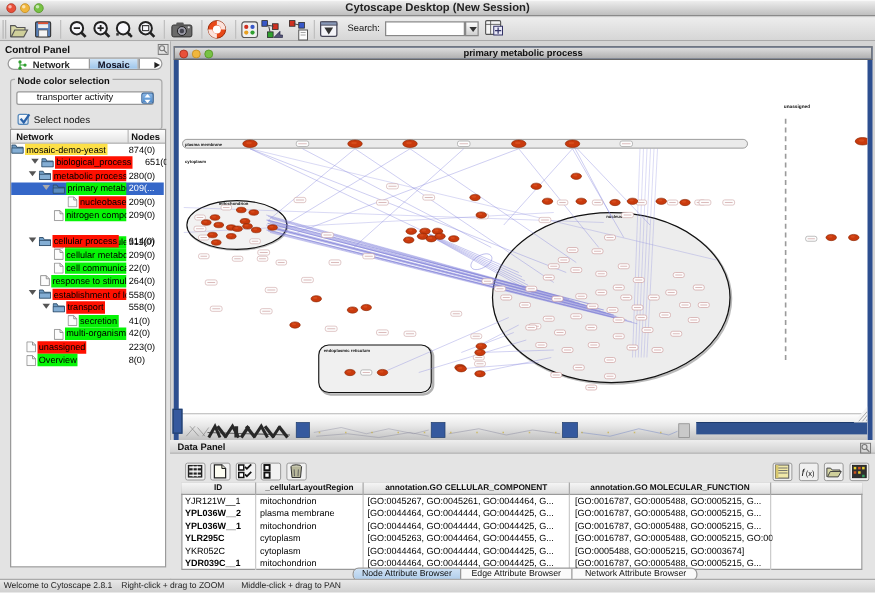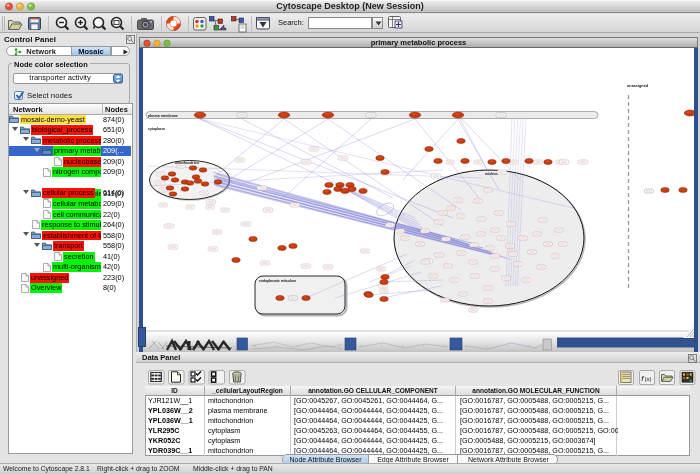--- a/index.html
+++ b/index.html
@@ -164,21 +164,21 @@
 </div>
 <div class="abs" style="left:8px;top:103px;width:125px;height:351px;overflow:hidden">
 <div style="position:absolute;left:1px;top:11.2px;width:122px;height:10.5px;">
       <svg style="position:absolute;left:0px;top:1.2px" width="10" height="8">
         <path d="M0.5 2 L0.5 7.5 L9.5 7.5 L9.5 2.8 L4.5 2.8 L3.5 1 L0.5 1 Z" fill="#6f9cc4" stroke="#2c4a66" stroke-width="0.7"></path>
         <rect x="0.5" y="3.4" width="9" height="4.1" fill="#84aed4" stroke="#2c4a66" stroke-width="0.6"></rect>
       </svg>
       <span style="position:absolute;left:11px;top:0.4px;background:#fde047;color:#000;font-size:7.3px;line-height:9.8px;padding:0 1px;white-space:nowrap;overflow:hidden;max-width:81px;display:inline-block">mosaic-demo-yeast</span>
       <span style="position:absolute;left:94px;top:0.4px;font-size:7.3px;line-height:9.8px;color:#000;">874(0)</span>
     </div>
-<div style="position:absolute;left:1px;top:21.8px;width:122px;height:10.5px;">
+<div style="position:absolute;left:14px;top:21.8px;width:122px;height:10.5px;">
       <span style="position:absolute;left:3px;top:2.2px;width:0;height:0;border-left:3.2px solid transparent;border-right:3.2px solid transparent;border-top:4.5px solid #555;"></span>
       <svg style="position:absolute;left:11px;top:1.2px" width="10" height="8">
         <path d="M0.5 2 L0.5 7.5 L9.5 7.5 L9.5 2.8 L4.5 2.8 L3.5 1 L0.5 1 Z" fill="#6f9cc4" stroke="#2c4a66" stroke-width="0.7"></path>
         <rect x="0.5" y="3.4" width="9" height="4.1" fill="#84aed4" stroke="#2c4a66" stroke-width="0.6"></rect>
       </svg>
       <span style="position:absolute;left:22px;top:0.4px;background:#ff1000;color:#000;font-size:7.3px;line-height:9.8px;padding:0 1px;white-space:nowrap;overflow:hidden;max-width:70px;display:inline-block">biological_process</span>
       <span style="position:absolute;left:94px;top:0.4px;font-size:7.3px;line-height:9.8px;color:#000;">651(0)</span>
     </div>
 <div style="position:absolute;left:1px;top:32.3px;width:122px;height:10.5px;">
       <span style="position:absolute;left:14px;top:2.2px;width:0;height:0;border-left:3.2px solid transparent;border-right:3.2px solid transparent;border-top:4.5px solid #555;"></span>
@@ -837,21 +837,21 @@
     <span style="position:absolute;left:149px;width:160px;overflow:hidden;display:inline-block">[GO:0044464, GO:0044444, GO:0044425, G...</span>
     <span style="position:absolute;left:315px;width:158px;overflow:hidden;display:inline-block">[GO:0016787, GO:0005488, GO:0005215, G...</span>
   </div>
 <div style="position:absolute;left:145px;top:425.8px;width:545px;height:10.1px;font-size:7.2px;line-height:10.1px;color:#000;white-space:nowrap">
     <span style="position:absolute;left:3px;font-weight:bold">YLR295C</span>
     <span style="position:absolute;left:63px">cytoplasm</span>
     <span style="position:absolute;left:149px;width:160px;overflow:hidden;display:inline-block">[GO:0045263, GO:0044464, GO:0044455, G...</span>
     <span style="position:absolute;left:315px;width:158px;overflow:hidden;display:inline-block">[GO:0016787, GO:0005488, GO:0005215, GO:0003824, G...</span>
   </div>
 <div style="position:absolute;left:145px;top:435.9px;width:545px;height:10.1px;font-size:7.2px;line-height:10.1px;color:#000;white-space:nowrap">
-    <span style="position:absolute;left:3px;font-weight:bold">YKR052C</span>
+    <span style="position:absolute;left:3px;font-weight:normal">YKR052C</span>
     <span style="position:absolute;left:63px">cytoplasm</span>
     <span style="position:absolute;left:149px;width:160px;overflow:hidden;display:inline-block">[GO:0044464, GO:0044444, GO:0044425, G...</span>
     <span style="position:absolute;left:315px;width:158px;overflow:hidden;display:inline-block">[GO:0005488, GO:0005215, GO:0003674]</span>
   </div>
 <div style="position:absolute;left:145px;top:446.0px;width:545px;height:10.1px;font-size:7.2px;line-height:10.1px;color:#000;white-space:nowrap">
     <span style="position:absolute;left:3px;font-weight:bold">YDR039C__1</span>
     <span style="position:absolute;left:63px">mitochondrion</span>
     <span style="position:absolute;left:149px;width:160px;overflow:hidden;display:inline-block">[GO:0044464, GO:0044444, GO:0044425, G...</span>
     <span style="position:absolute;left:315px;width:158px;overflow:hidden;display:inline-block">[GO:0016787, GO:0005488, GO:0005215, G...</span>
   </div>

